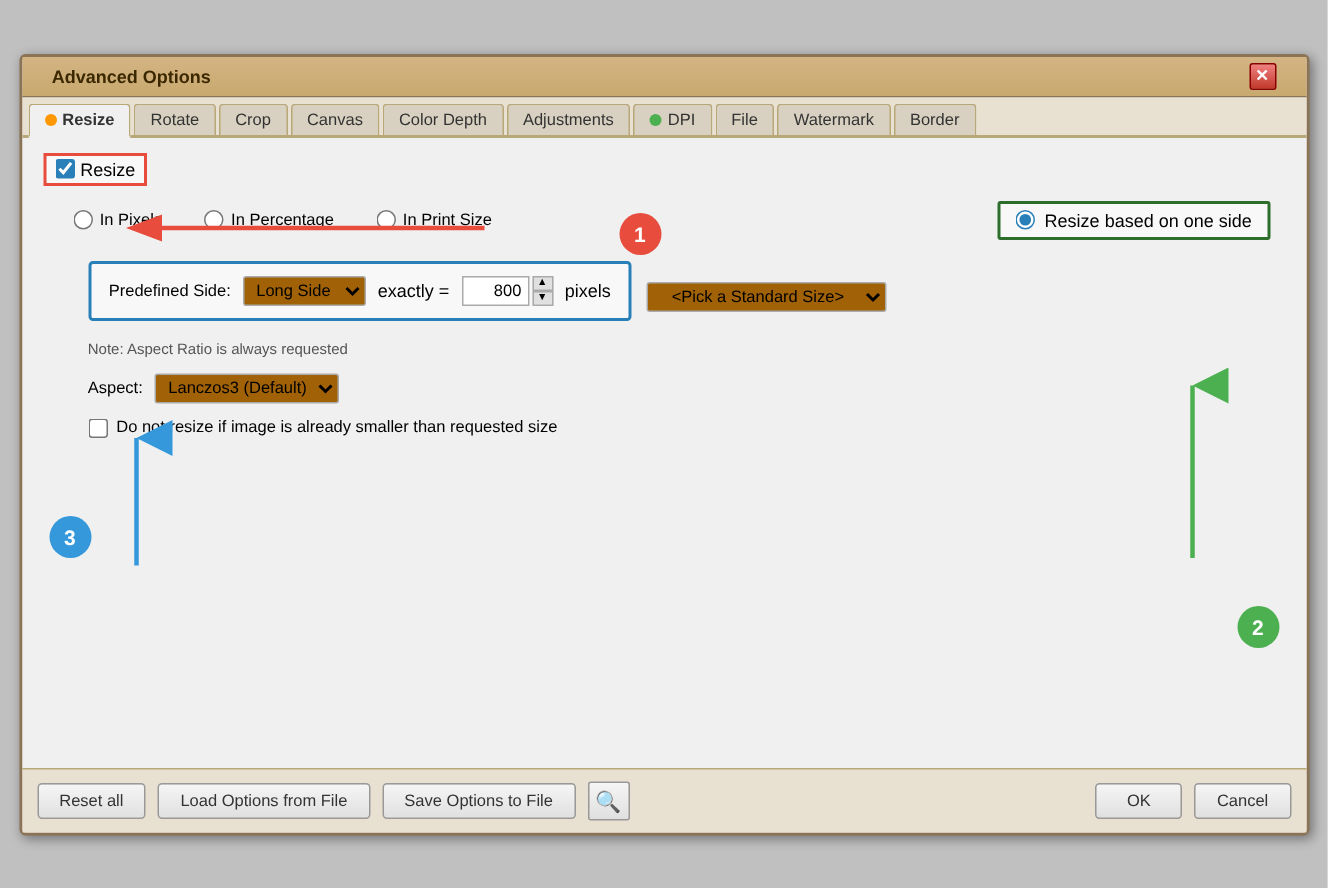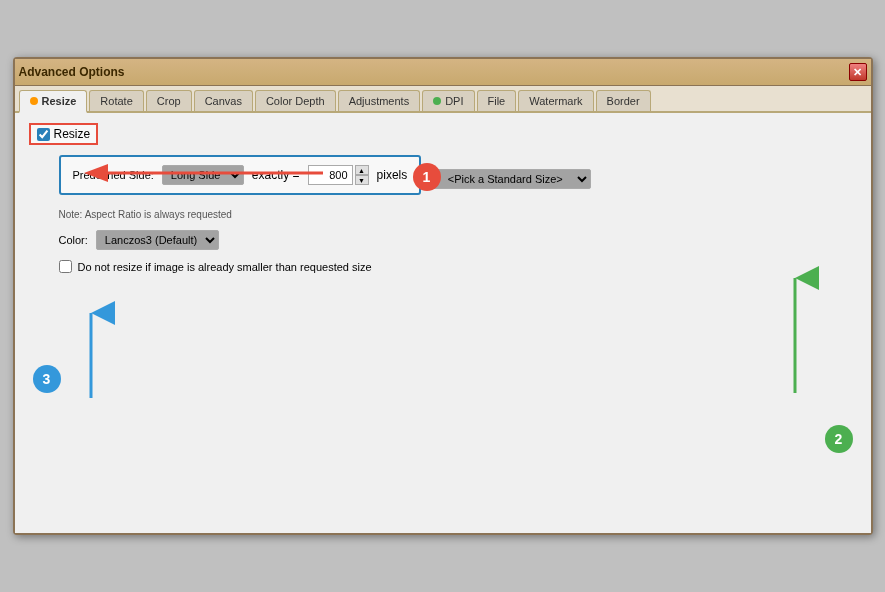--- a/index.html
+++ b/index.html
@@ -15,21 +15,21 @@
     }
     .window {
       width: 860px;
       background: #f0f0f0;
       border: 2px solid #8b7355;
       border-radius: 4px;
       box-shadow: 2px 2px 8px rgba(0,0,0,0.4);
     }
     .title-bar {
       background: linear-gradient(to bottom, #d4b483, #c8a96e);
-      padding: 4px 4px;
+      padding: 4px 20px;
       display: flex;
       align-items: center;
       justify-content: space-between;
       border-bottom: 1px solid #8b7355;
       text-align: right;
     }
     .title-bar-text {
       font-size: 12px;
       font-weight: bold;
       color: #3c2800;
@@ -128,21 +128,21 @@
       gap: 8px;
       background: #f8f8f8;
       margin-left: 30px;
       margin-bottom: 8px;
     }
     .predefined-box label {
       font-size: 11px;
     }
     select {
       border: 1px solid #aaa;
-      background: #a3a3a3;
+      background: #a16207;
       padding: 2px 4px;
       font-size: 11px;
       border-radius: 2px;
     }
     .number-input-group {
       display: flex;
       gap: 2px;
     }
     .number-input {
       width: 45px;
@@ -305,20 +305,40 @@
 
   <div class="content">
 
     <div class="resize-checkbox-row">
       <div class="resize-checkbox-box">
         <input type="checkbox" checked="" style="">
         <span>Resize</span>
       </div>
     </div>
 
+    <div style="display:flex; align-items:center; margin-left:20px; margin-bottom:14px; gap:8px;">
+      <div class="radio-option">
+        <input type="radio" name="resize-mode" style="">
+        <span>In Pixels</span>
+      </div>
+      <div class="radio-option" style="margin-left:20px;">
+        <input type="radio" name="resize-mode" style="">
+        <span>In Percentage</span>
+      </div>
+      <div class="radio-option" style="margin-left:20px;">
+        <input type="radio" name="resize-mode" style="">
+        <span>In Print Size</span>
+      </div>
+      <div style="margin-left:auto;">
+        <div class="resize-one-side-box">
+          <input type="radio" name="resize-mode" checked="" style="">
+          <span>Resize based on one side</span>
+        </div>
+      </div>
+    </div>
 
     <div style="display:flex; align-items:center; gap:10px; margin-bottom:6px;">
       <div class="predefined-box">
         <label>Predefined Side:</label>
         <select>
           <option>Long Side</option>
           <option>Short Side</option>
           <option>Width</option>
           <option>Height</option>
         </select>
@@ -335,21 +355,21 @@
       <select class="standard-size-select">
         <option>&lt;Pick a Standard Size&gt;</option>
       </select>
     </div>
 
     <div class="note-row">
       <span>Note: Aspect Ratio is always requested</span>
     </div>
 
     <div class="filter-row">
-      <label>Color:</label>
+      <label>Aspect:</label>
       <select>
         <option>Lanczos3 (Default)</option>
         <option>Mitchell</option>
         <option>Bicubic</option>
         <option>Bilinear</option>
         <option>Box</option>
       </select>
     </div>
 
     <div class="checkbox-row">
@@ -392,13 +412,24 @@
       </defs>
       <line x1="20" y1="120" x2="20" y2="5" stroke="#4caf50" stroke-width="3" marker-end="url(#arrowGreen)"></line>
     </svg>
 
     <div class="circle-num circle-2">
       <span>2</span>
     </div>
 
   </div>
 
+  <div class="bottom-bar">
+    <button class="btn">Reset all</button>
+    <button class="btn">Load Options from File</button>
+    <button class="btn">Save Options to File</button>
+    <div class="icon-btn">
+      <span>🔍</span>
+    </div>
+    <div class="spacer"></div>
+    <button class="btn btn-ok">OK</button>
+    <button class="btn">Cancel</button>
+  </div>
 </div>
 
 </body></html>

